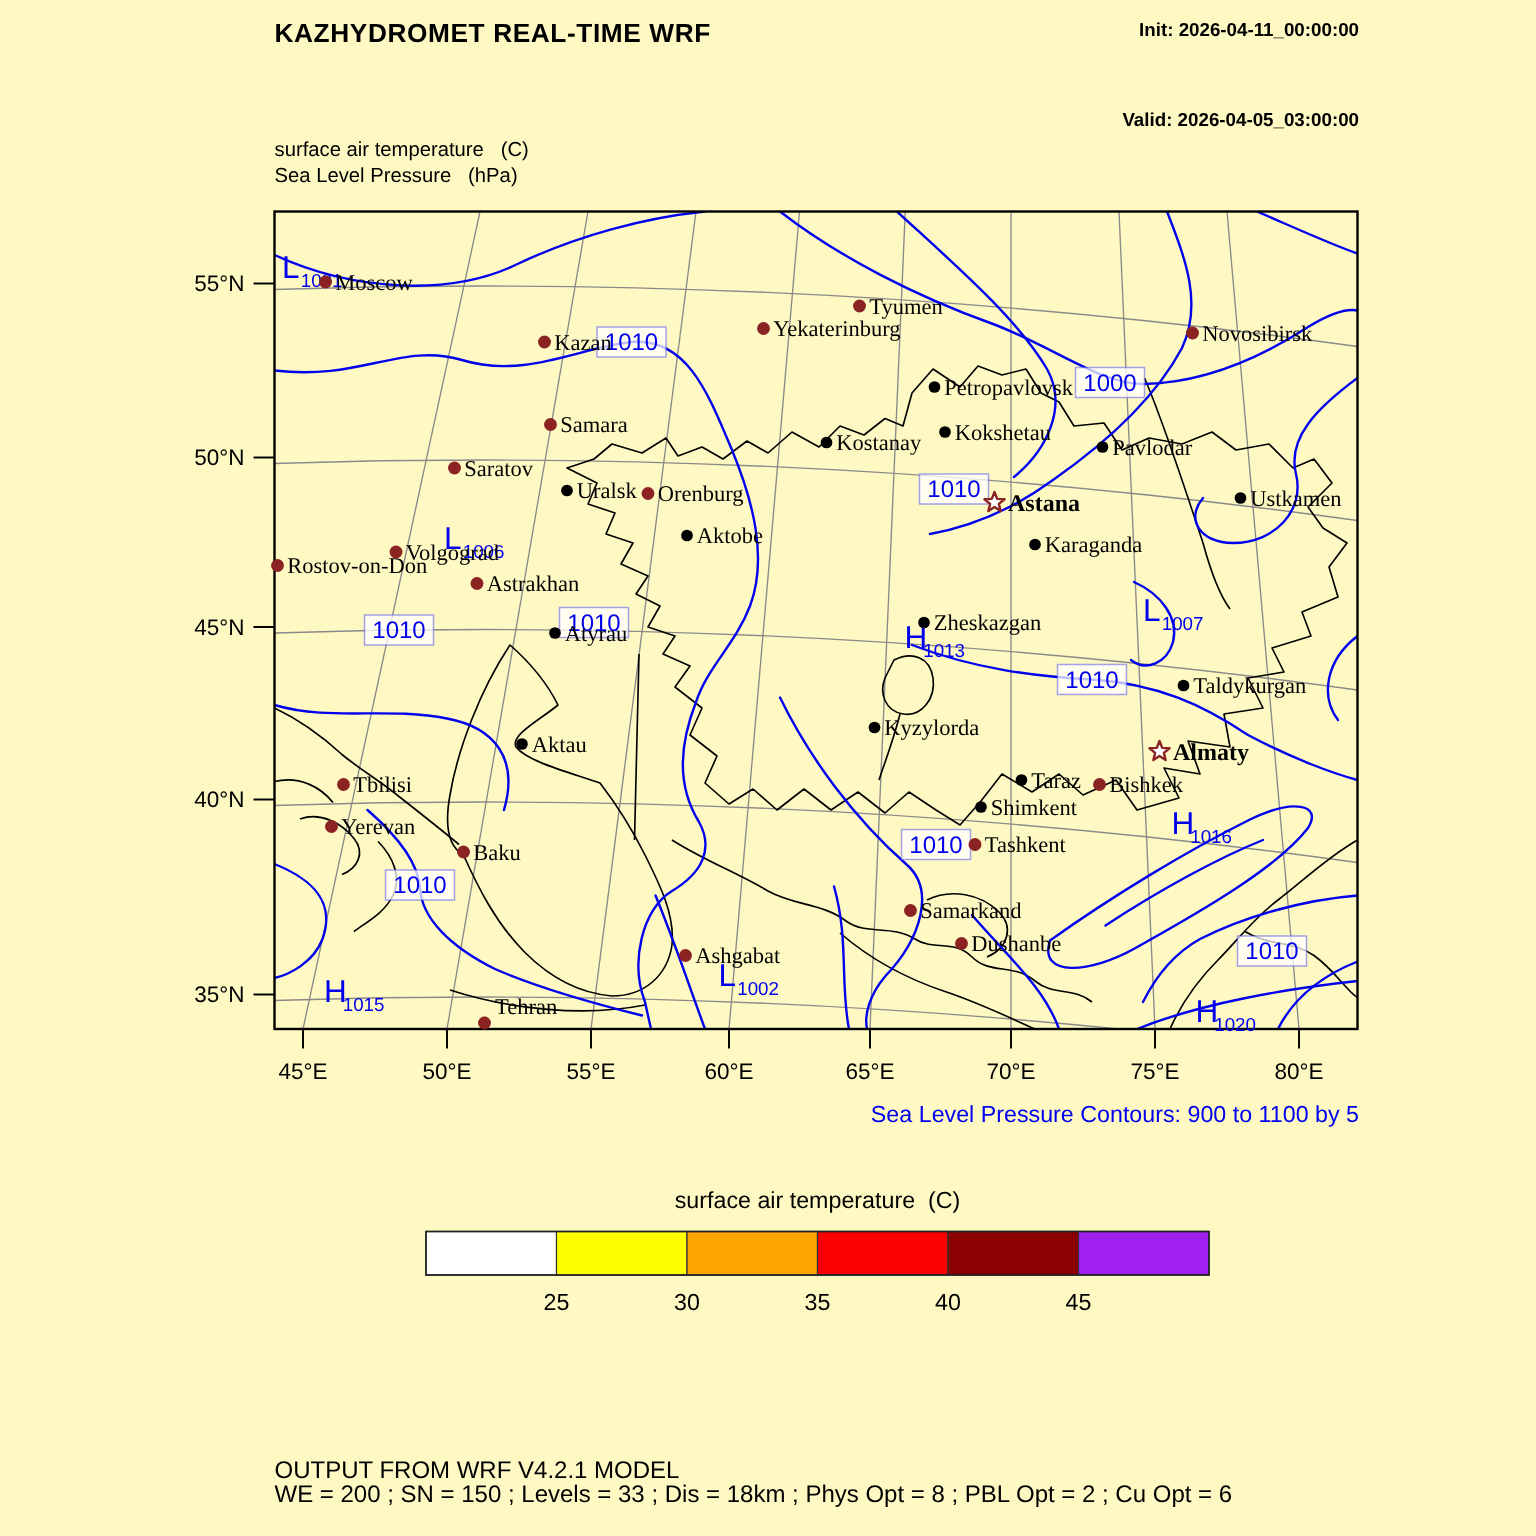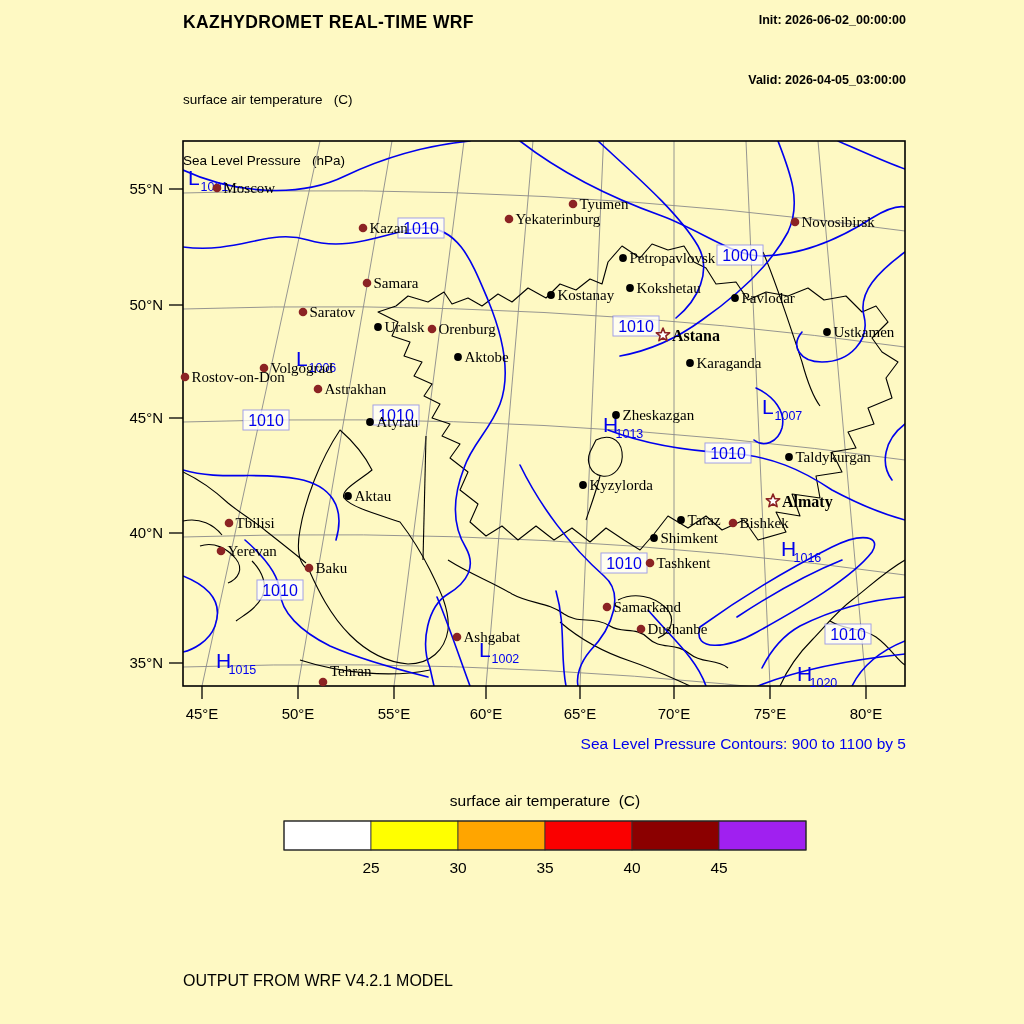--- a/index.html
+++ b/index.html
@@ -3,41 +3,42 @@
 <meta charset="utf-8">
 <style>
   html,body{margin:0;padding:0;background:#ffffff;}
   #page{position:relative;width:1024px;height:1024px;background:#fef9c3;overflow:hidden;
         font-family:"Liberation Sans",sans-serif;color:#000;}
   .abs{position:absolute;white-space:pre;}
   #title{left:183px;top:12px;font-size:17.5px;font-weight:bold;letter-spacing:.4px;}
   #initline,#validline{right:118px;font-size:12.5px;font-weight:bold;text-align:right;}
   #initline{top:13px;} #validline{top:29px;margin-top:44px;}
   #field1,#field2{left:183px;font-size:13.5px;}
-  #field1{top:92px;} #field2{top:109px;margin-top:44px;}
+  #field1{top:92px;} #field2{top:109px;}
   #slpnote{right:118px;top:735px;font-size:15.5px;color:#0000ee;}
   #cbartitle{left:284px;top:792px;width:522px;text-align:center;font-size:15.5px;}
   #footer1,#footer2{left:183px;font-size:16px;}
   #footer1{top:972px;} #footer2{top:988px;}
   svg{position:absolute;left:0;top:0;}
   text{font-family:"Liberation Sans",sans-serif;}
   .citylabel{font-family:"Liberation Serif",serif;}
 </style>
 </head>
 <body>
 
 <div id="page">
   <div class="abs" id="title">KAZHYDROMET REAL-TIME WRF</div>
-  <div class="abs" id="initline">Init: 2026-06-02_00:00:00</div>
+  <div class="abs" id="initline">Init: 2026-04-11_00:00:00</div>
   <div class="abs" id="validline">Valid: 2026-04-05_03:00:00</div>
   <div class="abs" id="field1">surface air temperature   (C)</div>
   <div class="abs" id="field2">Sea Level Pressure   (hPa)</div>
   <div class="abs" id="slpnote">Sea Level Pressure Contours: 900 to 1100 by 5</div>
   <div class="abs" id="cbartitle">surface air temperature  (C)</div>
   <div class="abs" id="footer1">OUTPUT FROM WRF V4.2.1 MODEL</div>
+  <div class="abs" id="footer2">WE = 200 ; SN = 150 ; Levels = 33 ; Dis = 18km ; Phys Opt = 8 ; PBL Opt = 2 ; Cu Opt = 6</div>
   <svg id="map" width="1024" height="1024" viewBox="0 0 1024 1024">
       <defs>
         <clipPath id="frameclip">
           <rect x="183" y="141" width="722" height="545"></rect>
         </clipPath>
       </defs>
       <g clip-path="url(#frameclip)" stroke="#8a8a8a" stroke-width="0.9" fill="none">
         <line x1="202" y1="686" x2="320" y2="141"></line>
         <line x1="298" y1="686" x2="392" y2="141"></line>
         <line x1="394" y1="686" x2="464" y2="141"></line>

